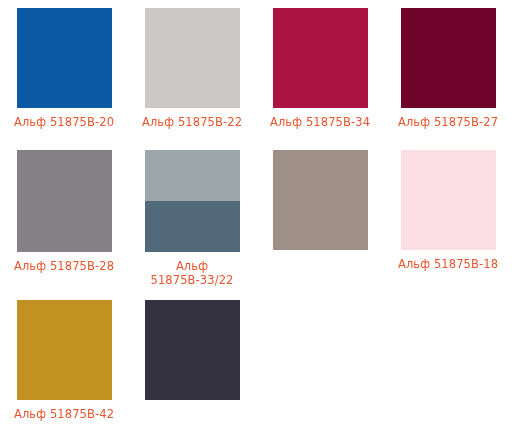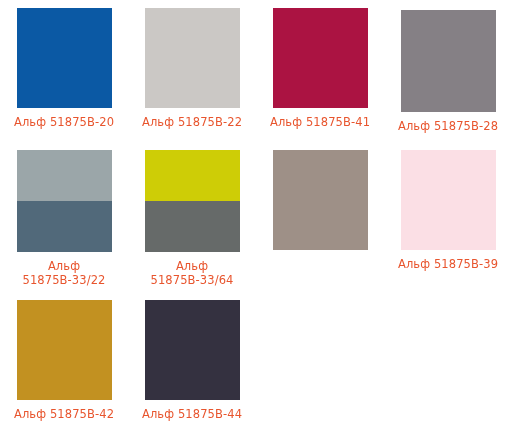--- a/index.html
+++ b/index.html
@@ -81,58 +81,56 @@
     <div class="swatch-cell row1">
       <div class="swatch-chip">
         <div class="tone single" title="#CBC8C5" style="background: rgb(203, 200, 197);"></div>
       </div>
       <div class="swatch-label">Альф 51875В-22</div>
     </div>
     <div class="swatch-cell row1">
       <div class="swatch-chip">
         <div class="tone single" title="#AB1342" style="background: rgb(171, 19, 66);"></div>
       </div>
-      <div class="swatch-label">Альф 51875В-41</div>
+      <div class="swatch-label">Альф 51875В-34</div>
+    </div>
+    <div class="swatch-cell row1">
+      <div class="swatch-chip">
+        <div class="tone single" title="#71042B" style="background: rgb(113, 4, 43);"></div>
+      </div>
+      <div class="swatch-label">Альф 51875В-27</div>
     </div>
     <div class="swatch-cell row2">
       <div class="swatch-chip">
         <div class="tone single" title="#858085" style="background: rgb(133, 128, 133);"></div>
       </div>
       <div class="swatch-label">Альф 51875В-28</div>
     </div>
     <div class="swatch-cell row2 two-line">
       <div class="swatch-chip">
         <div class="tone" title="#9BA6A9" style="background: rgb(155, 166, 169);"></div>
         <div class="tone" title="#51697A" style="background: rgb(81, 105, 122);"></div>
       </div>
       <div class="swatch-label">Альф 51875В-33/22</div>
     </div>
-    <div class="swatch-cell row2 two-line">
-      <div class="swatch-chip">
-        <div class="tone" title="#CECD06" style="background: rgb(206, 205, 6);"></div>
-        <div class="tone" title="#666A69" style="background: rgb(102, 106, 105);"></div>
-      </div>
-      <div class="swatch-label">Альф 51875В-33/64</div>
-    </div>
     <div class="swatch-cell row3">
       <div class="swatch-chip">
         <div class="tone single" title="#9E9087" style="background: rgb(158, 144, 135);"></div>
       </div>
     </div>
     <div class="swatch-cell row3">
       <div class="swatch-chip">
         <div class="tone single" title="#FBDFE5" style="background: rgb(251, 223, 229);"></div>
       </div>
-      <div class="swatch-label">Альф 51875В-39</div>
+      <div class="swatch-label">Альф 51875В-18</div>
     </div>
     <div class="swatch-cell row3">
       <div class="swatch-chip">
         <div class="tone single" title="#C29121" style="background: rgb(194, 145, 33);"></div>
       </div>
       <div class="swatch-label">Альф 51875В-42</div>
     </div>
     <div class="swatch-cell row3">
       <div class="swatch-chip">
         <div class="tone single" title="#343140" style="background: rgb(52, 49, 64);"></div>
       </div>
-      <div class="swatch-label">Альф 51875В-44</div>
     </div>
   </div>
 
 </body></html>

